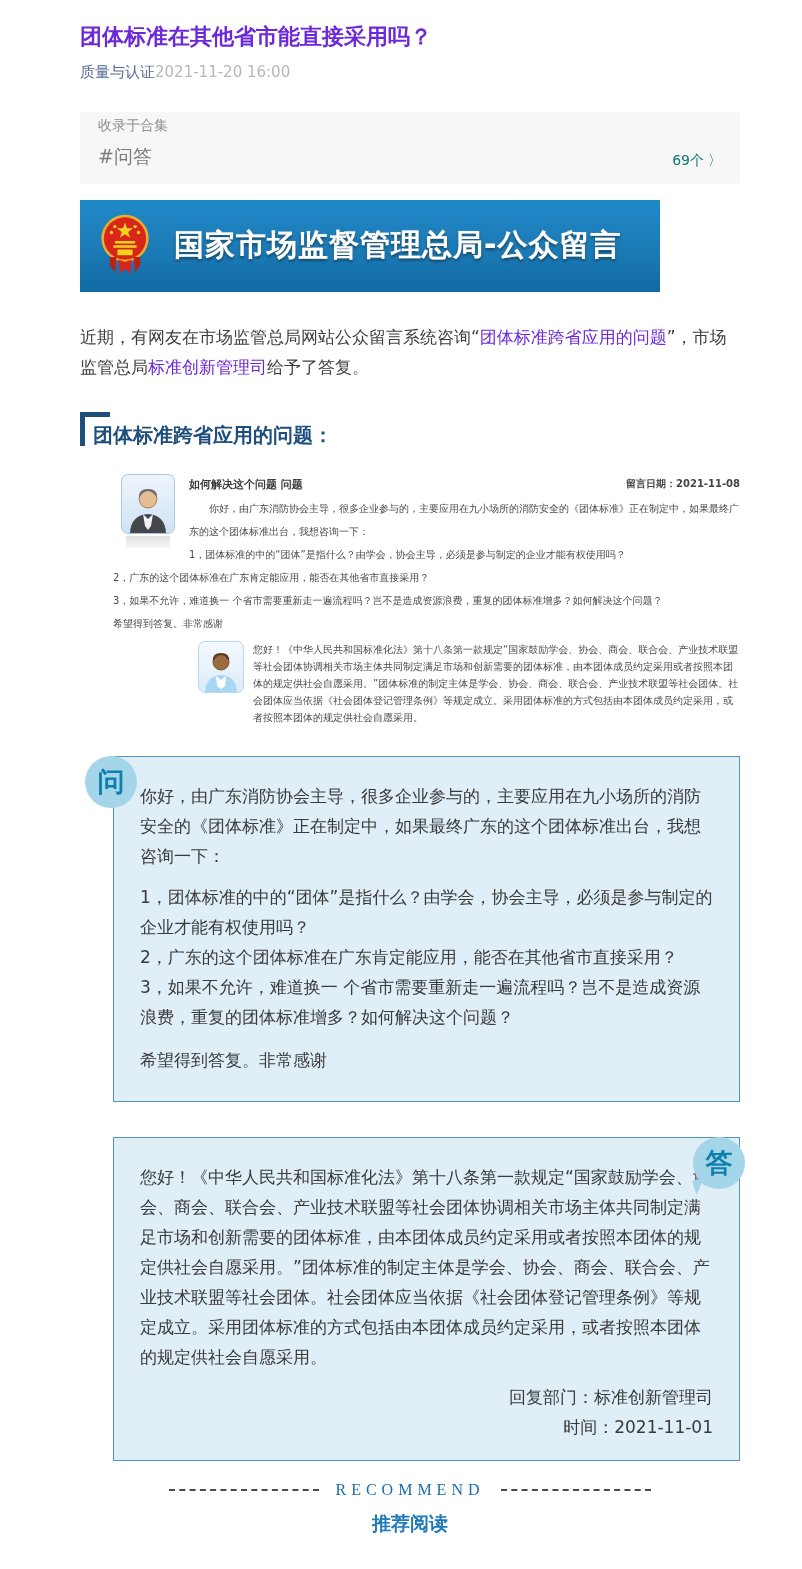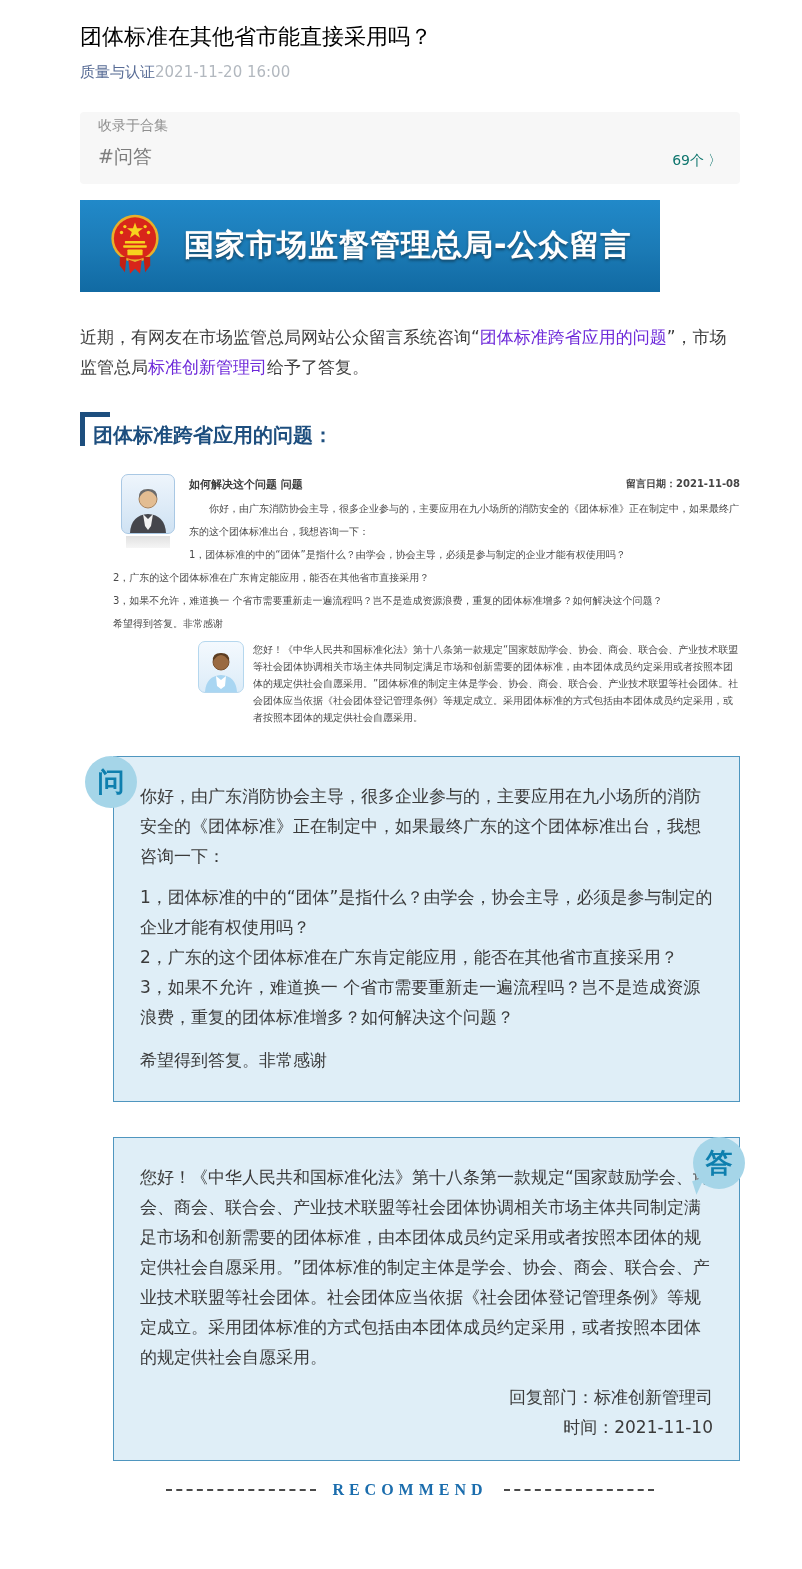--- a/index.html
+++ b/index.html
@@ -1,37 +1,37 @@
 <!DOCTYPE html>
 <html><head>
 <meta charset="utf-8">
 <style>
   * { margin: 0; padding: 0; box-sizing: border-box; }
   html, body { width: 802px; height: 1569px; background: #ffffff; overflow: hidden; }
   body { font-family: "DejaVu Sans", "Liberation Sans", sans-serif; }
   .page { width: 802px; padding: 22px 62px 0 80px; }
 
   
-  .title { font-size: 22px; font-weight: normal; color: #000000; line-height: 1.4; }
+  .title { font-size: 22px; font-weight: bold; color: #6d28d9; line-height: 1.4; }
   .byline { margin-top: 10px; font-size: 15px; display: flex; align-items: baseline; text-align: center; }
   .account { color: #576b95; cursor: pointer; }
   .pubdate { color: #b2b8bf; }
 
   
   .coll-card { margin-top: 30px; background: #f7f7f7; border-radius: 4px; padding: 14px 18px;
                display: flex; justify-content: space-between; align-items: flex-end; height: 72px; cursor: pointer; }
   .coll-left { display: flex; flex-direction: column; gap: 9px; }
   .coll-label { font-size: 14px; color: #8f8f8f; }
   .coll-tag { font-size: 19px; color: #7d7d7d; }
   .coll-right { font-size: 14px; color: #0f766e; display: flex; align-items: center; gap: 4px; }
 
   
   .banner { margin-top: 16px; width: 580px; height: 92px;
             background: linear-gradient(180deg, #2189c9 0%, #1b7ab5 55%, #116aa3 100%);
-            display: flex; align-items: center; padding-left: 28px; gap: 22px; }
+            display: flex; align-items: center; padding-left: 18px; gap: 22px; }
   .banner-text { color: #ffffff; font-size: 30px; font-weight: bold; letter-spacing: 1px; white-space: nowrap;
                  text-shadow: 0 2px 3px rgba(0,0,0,0.45), 0 0 1px rgba(255,255,255,0.6); }
 
   
   .intro { margin-top: 30px; font-size: 17px; color: #3e3e3e; line-height: 30px; }
   .intro .em { color: #6d28d9; }
 
   
   .sec-head { margin-top: 30px; position: relative; padding: 10px 0 0 13px; height: 34px; }
   .sec-head::before { content: ""; position: absolute; left: 0; top: 0; bottom: 0; width: 5px; background: #1d4e7e; }
@@ -73,21 +73,21 @@
   .qa-sec.a .qa-box { margin-top: 35px; padding-bottom: 18px; }
   .qa-box p { margin: 0; }
   .gap-before { margin-top: 11px !important; }
   .gap-before-lg { margin-top: 13px !important; }
   .ans-meta { margin-top: 10px; text-align: right; line-height: 30px; }
 
   
   .rec-row { margin-top: 20px; display: flex; align-items: center; justify-content: center; gap: 16px; }
   .dash-line { width: 150px; border-top: 2px dashed #4a4a4a; height: 0; }
   .rec-en { color: #1b6dad; font-family: "Liberation Serif", "DejaVu Serif", serif;
-            font-weight: bold; font-size: 16px; letter-spacing: 5px; }
+            font-weight: normal; font-size: 16px; letter-spacing: 5px; }
   .rec-cn { margin-top: 12px; text-align: center; color: #1f7ab8; font-weight: bold; font-size: 19px; }
 </style>
 </head>
 <body>
 
 <div class="page">
 
   <h1 class="title">团体标准在其他省市能直接采用吗？</h1>
 
   <div class="byline">
@@ -178,24 +178,25 @@
       <p class="gap-before-lg">希望得到答复。非常感谢</p>
     </div>
   </div>
 
   <div class="qa-sec a">
     <div class="bubble ab">答</div>
     <div class="qa-box">
       <p>您好！《中华人民共和国标准化法》第十八条第一款规定“国家鼓励学会、协会、商会、联合会、产业技术联盟等社会团体协调相关市场主体共同制定满足市场和创新需要的团体标准，由本团体成员约定采用或者按照本团体的规定供社会自愿采用。”团体标准的制定主体是学会、协会、商会、联合会、产业技术联盟等社会团体。社会团体应当依据《社会团体登记管理条例》等规定成立。采用团体标准的方式包括由本团体成员约定采用，或者按照本团体的规定供社会自愿采用。</p>
       <div class="ans-meta">
         <p>回复部门：标准创新管理司</p>
-        <p>时间：2021-11-10</p>
+        <p>时间：2021-11-01</p>
       </div>
     </div>
   </div>
 
   <div class="rec-row">
     <span class="dash-line"></span>
     <span class="rec-en">RECOMMEND</span>
     <span class="dash-line"></span>
   </div>
+  <div class="rec-cn">推荐阅读</div>
 
 </div>
 
 </body></html>

